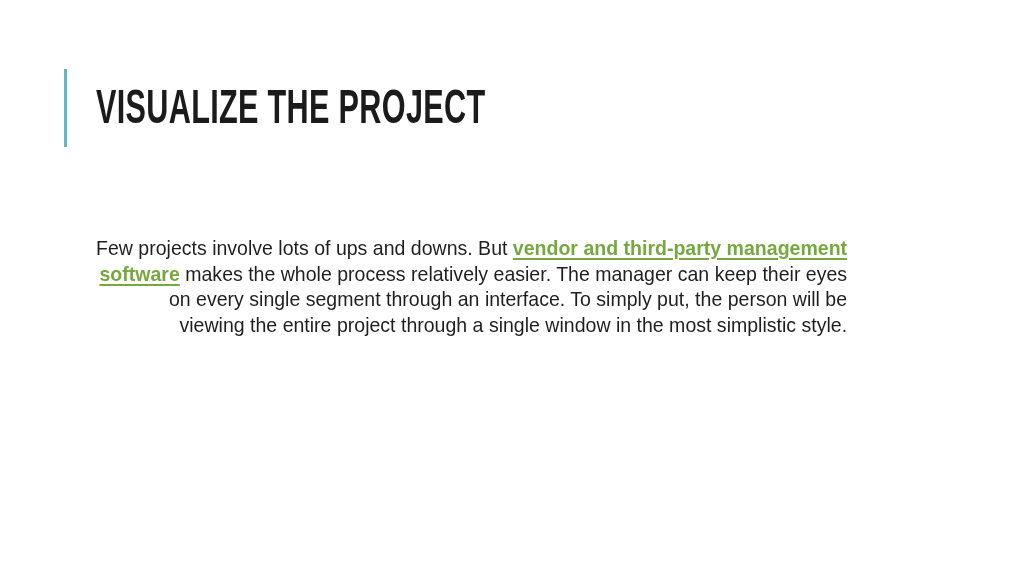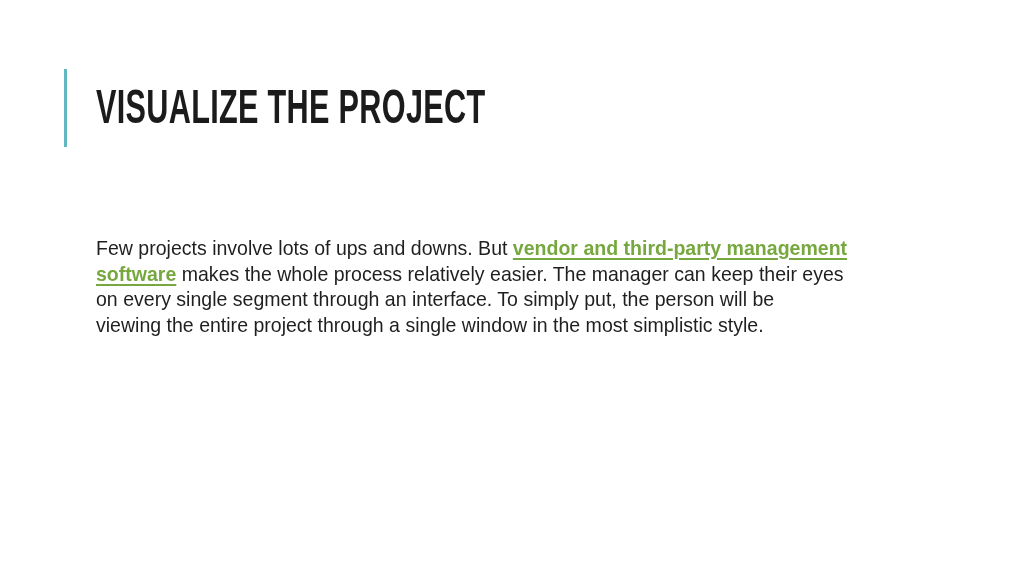--- a/index.html
+++ b/index.html
@@ -54,21 +54,21 @@
     font-weight: 700;
     text-decoration: underline;
     text-decoration-thickness: 1.5px;
     text-underline-offset: 3px;
     cursor: pointer;
   }
 </style>
 </head>
 <body style="background: rgb(255, 255, 255); --link-color: #76a83f;">
 
-<div class="slide" style="background: rgb(255, 255, 255);">
+<div class="slide" style="background: rgb(255, 255, 255); text-align: right;">
   <div class="accent-bar" style="background: rgb(99, 183, 192);"></div>
   <h1 class="title" style="color: rgb(27, 27, 27);">VISUALIZE THE PROJECT</h1>
   <div class="paragraph" style="color: rgb(31, 31, 31);">
       <div class="line"><span>Few projects involve lots of ups and downs. But </span><a class="link">vendor and third-party management</a></div>
       <div class="line"><a class="link">software</a><span> makes the whole process relatively easier. The manager can keep their eyes</span></div>
       <div class="line"><span>on every single segment through an interface. To simply put, the person will be</span></div>
       <div class="line"><span>viewing the entire project through a single window in the most simplistic style.</span></div>
     </div>
 </div>
 

